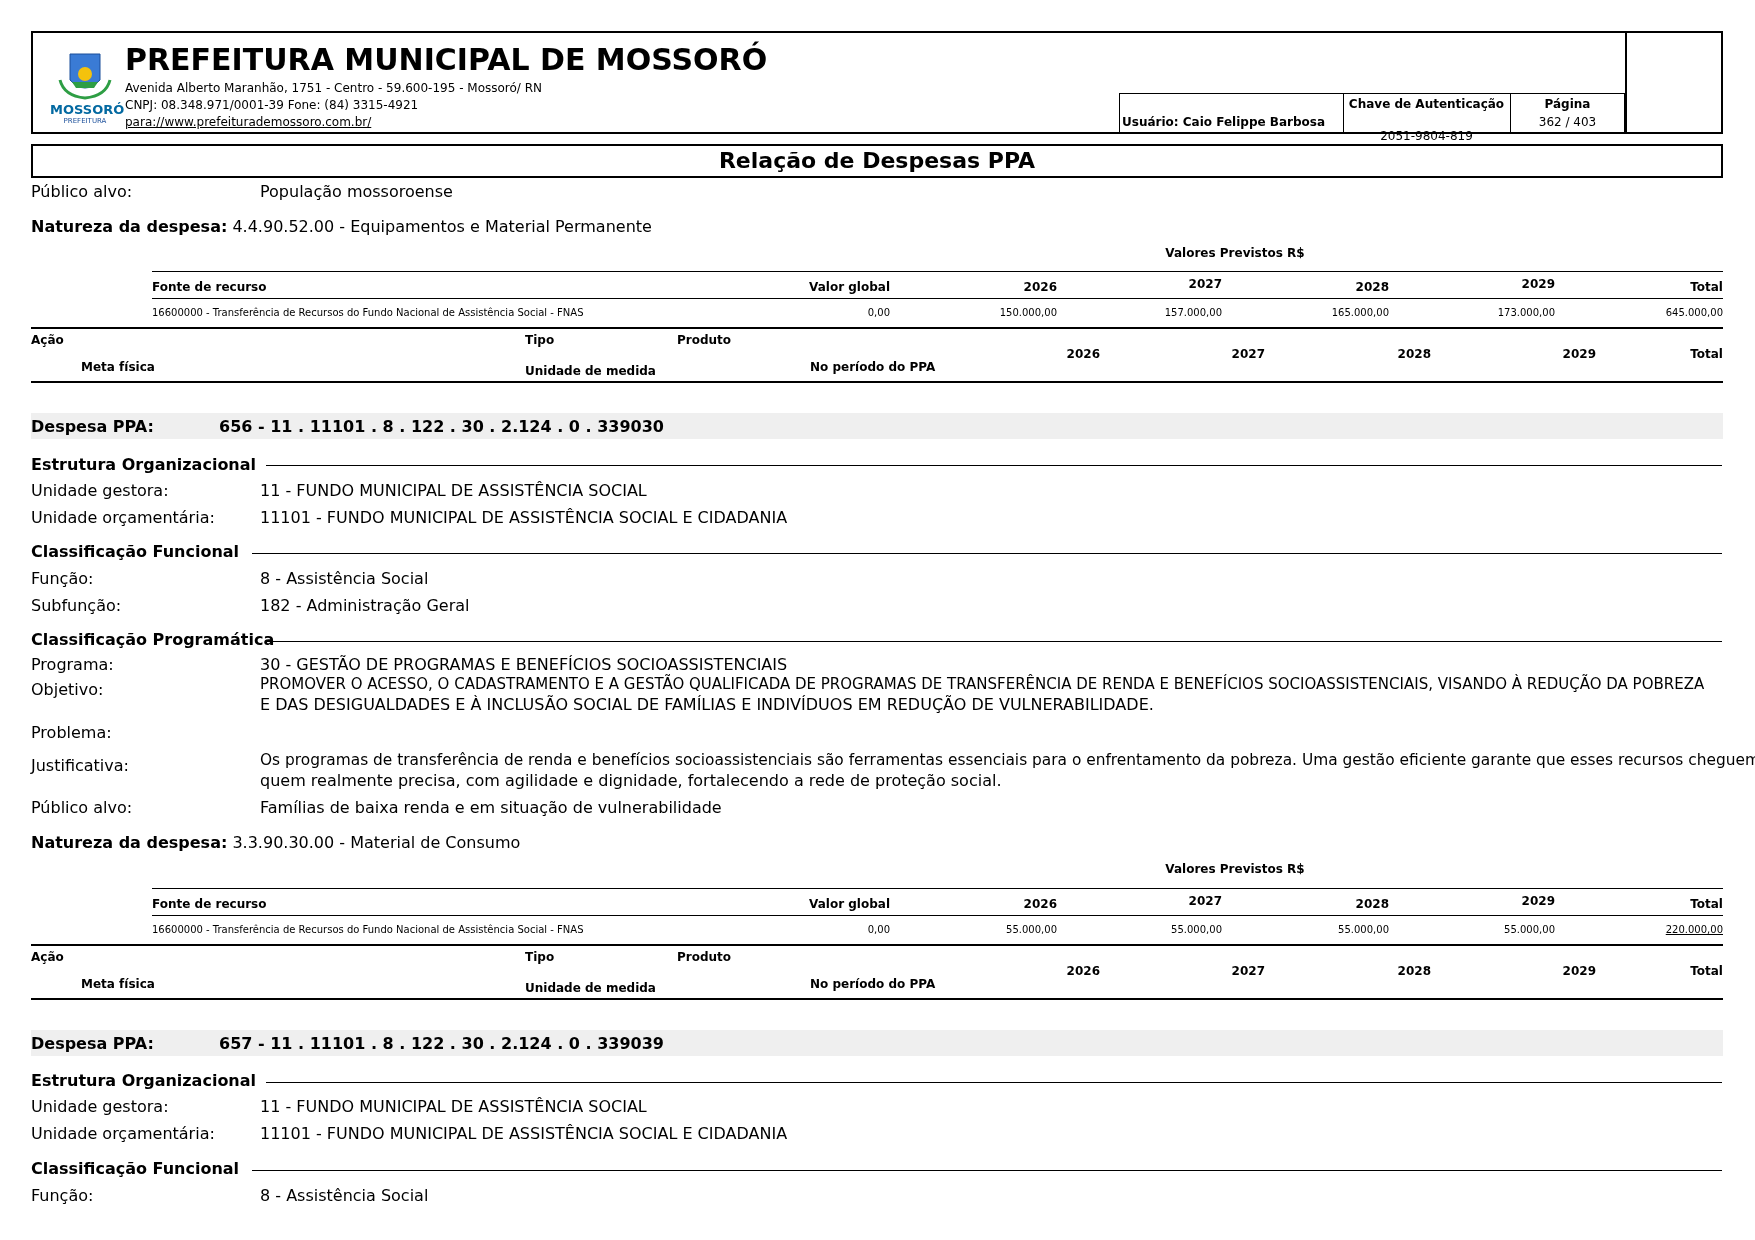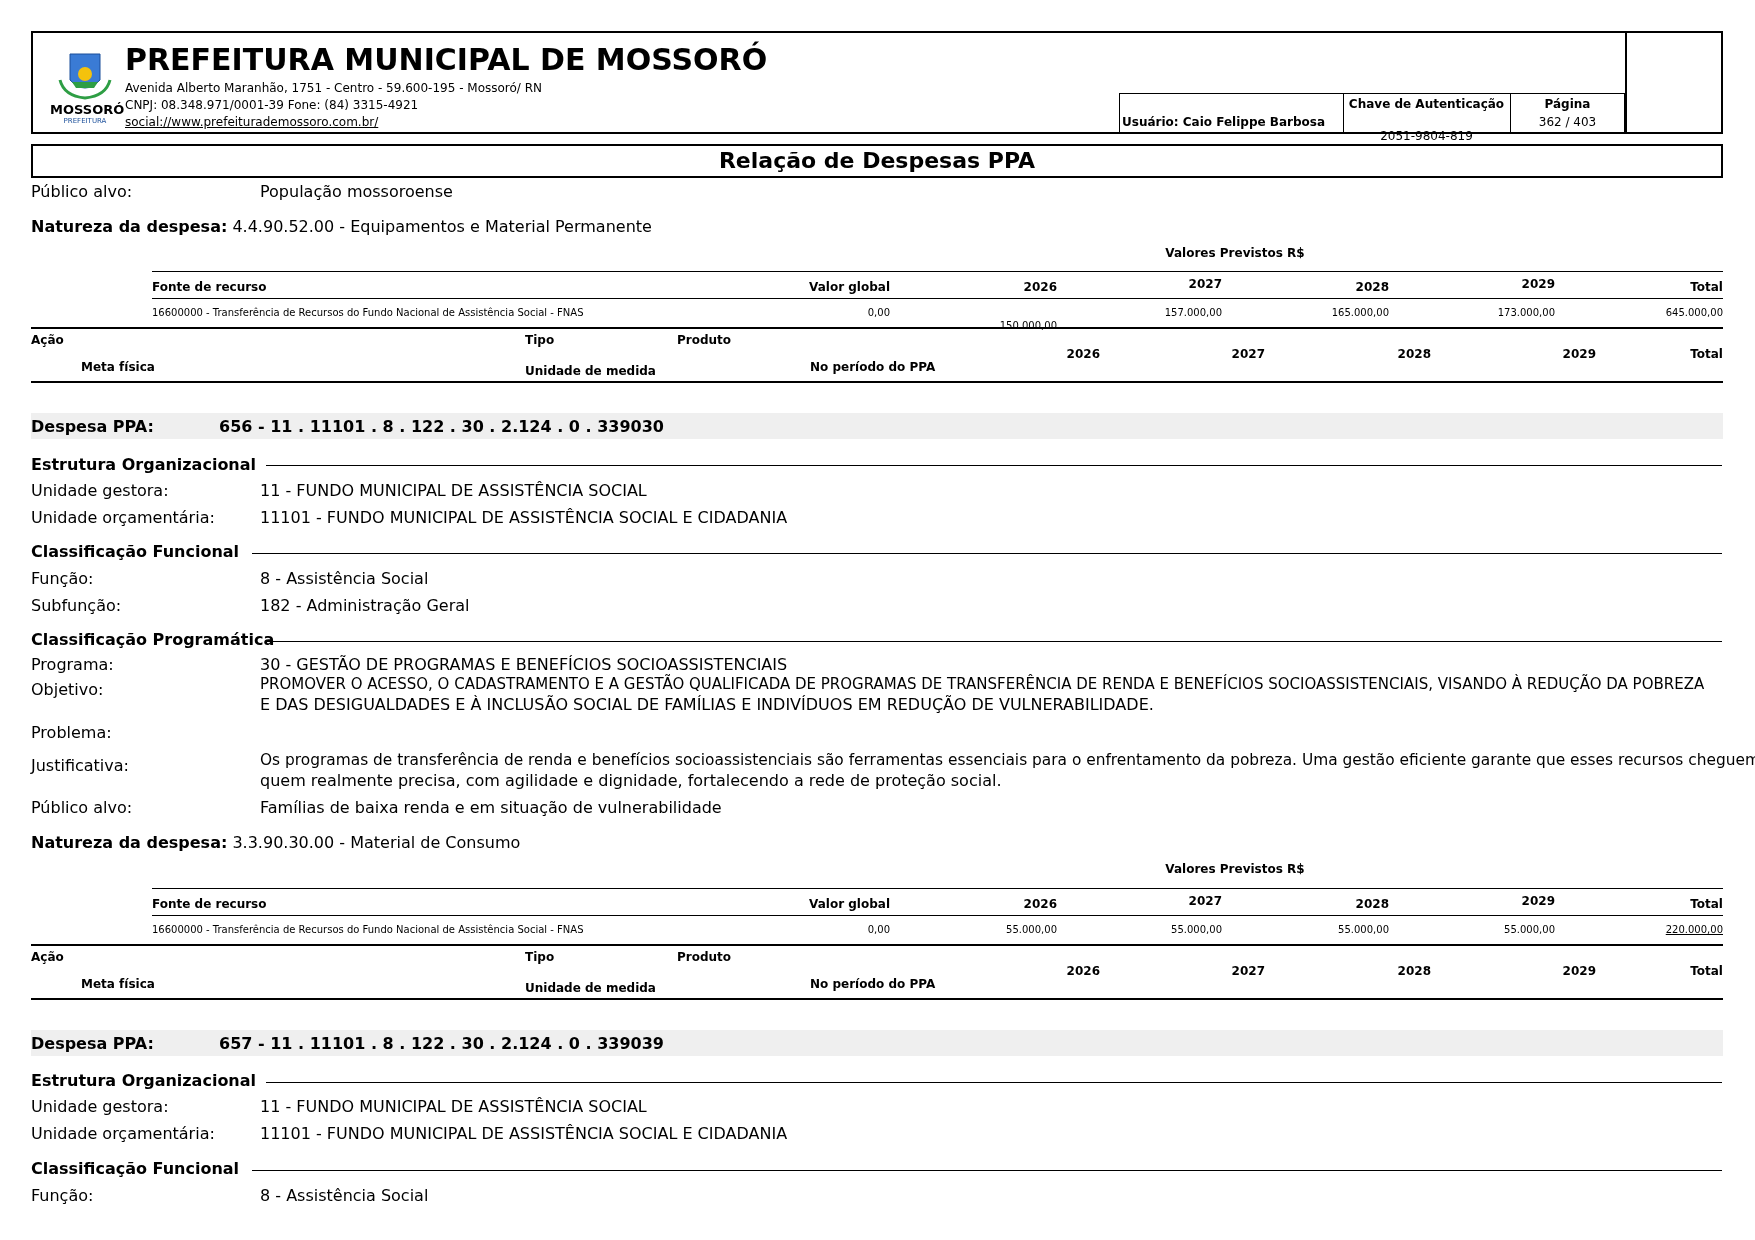--- a/index.html
+++ b/index.html
@@ -22,27 +22,27 @@
 
 <div class="hdrbox"></div>
 <div class="abs" style="left:1625px;top:31px;width:0;height:103px;border-left:2px solid #000;"></div>
 <div class="abs" style="left:50px;top:50px;width:70px;height:70px;">
   <svg width="70" height="50" viewBox="0 0 70 50">
     <path d="M20 4 L50 4 L50 30 Q35 46 20 30 Z" fill="#3a7bd5" stroke="#1b4f9a"></path>
     <circle cx="35" cy="24" r="7" fill="#f4c20d"></circle>
     <path d="M22 32 L48 32 L44 38 L26 38Z" fill="#2e9e44"></path>
     <path d="M10 30 Q14 46 35 48 Q56 46 60 30" fill="none" stroke="#2e9e44" stroke-width="3"></path>
   </svg>
-  <div style="font-weight:bold;font-size:13px;color:#000000;text-align:center;margin-top:-2px;">MOSSORÓ</div>
+  <div style="font-weight:bold;font-size:13px;color:#0369a1;text-align:center;margin-top:-2px;">MOSSORÓ</div>
   <div style="font-size:7px;color:#1b4f9a;text-align:center;">PREFEITURA</div>
 </div>
 <div class="abs b" style="left:125px;top:42px;font-size:30px;">PREFEITURA MUNICIPAL DE MOSSORÓ</div>
 <div class="abs f12" style="left:125px;top:81px;">Avenida Alberto Maranhão, 1751 - Centro - 59.600-195 - Mossoró/ RN</div>
 <div class="abs f12" style="left:125px;top:98px;">CNPJ: 08.348.971/0001-39 Fone: (84) 3315-4921</div>
-<div class="abs f12" style="left:125px;top:115px;text-decoration:underline;">social://www.prefeiturademossoro.com.br/</div>
+<div class="abs f12" style="left:125px;top:115px;text-decoration:underline;">para://www.prefeiturademossoro.com.br/</div>
 
 <div class="abs" style="left:1119px;top:93px;width:506px;height:41px;border:1.5px solid #000;box-sizing:border-box;"></div>
 <div class="abs" style="left:1343px;top:93px;height:41px;border-left:1.5px solid #000;"></div>
 <div class="abs" style="left:1510px;top:93px;height:41px;border-left:1.5px solid #000;"></div>
 <div class="abs f12 b" style="left:1122px;top:115px;">Usuário: Caio Felippe Barbosa</div>
 <div class="abs f12 b c" style="left:1343px;top:97px;width:167px;">Chave de Autenticação</div>
 <div class="abs f12 c" style="left:1343px;top:129px;width:167px;">2051-9804-819</div>
 <div class="abs f12 b c" style="left:1510px;top:97px;width:115px;">Página</div>
 <div class="abs f12 c" style="left:1510px;top:115px;width:115px;">362 / 403</div>
 
@@ -59,21 +59,21 @@
   <div class="abs f12 b r" style="left:760px;top:280px;width:130px;">Valor global</div>
   <div class="abs f12 b r" style="left:960px;top:280px;width:97px;">2026</div>
   <div class="abs f12 b r" style="left:1125px;top:277px;width:97px;">2027</div>
   <div class="abs f12 b r" style="left:1292px;top:280px;width:97px;">2028</div>
   <div class="abs f12 b r" style="left:1458px;top:277px;width:97px;">2029</div>
   <div class="abs f12 b r" style="left:1623px;top:280px;width:100px;">Total</div>
   <div class="rule" style="left:152px;top:298px;width:1571px;"></div>
   <div>
     <div class="abs f11" style="left:152px;top:307px;">16600000 - Transferência de Recursos do Fundo Nacional de  Assistência Social - FNAS</div>
     <div class="abs f11 r" style="left:760px;top:307px;width:130px;">0,00</div>
-    <div class="abs f11 r" style="left:930px;top:320px;width:127px;">150.000,00</div>
+    <div class="abs f11 r" style="left:930px;top:307px;width:127px;">150.000,00</div>
     <div class="abs f11 r" style="left:1095px;top:307px;width:127px;">157.000,00</div>
     <div class="abs f11 r" style="left:1262px;top:307px;width:127px;">165.000,00</div>
     <div class="abs f11 r" style="left:1428px;top:307px;width:127px;">173.000,00</div>
     <div class="abs f11 r" style="left:1593px;top:307px;width:130px;">645.000,00</div>
   </div>
   <div class="rule thick" style="left:31px;top:327px;width:1692px;"></div>
   <div class="abs f12 b" style="left:31px;top:333px;">Ação</div>
   <div class="abs f12 b" style="left:525px;top:333px;">Tipo</div>
   <div class="abs f12 b" style="left:677px;top:333px;">Produto</div>
   <div class="abs f12 b" style="left:81px;top:360px;">Meta física</div>

